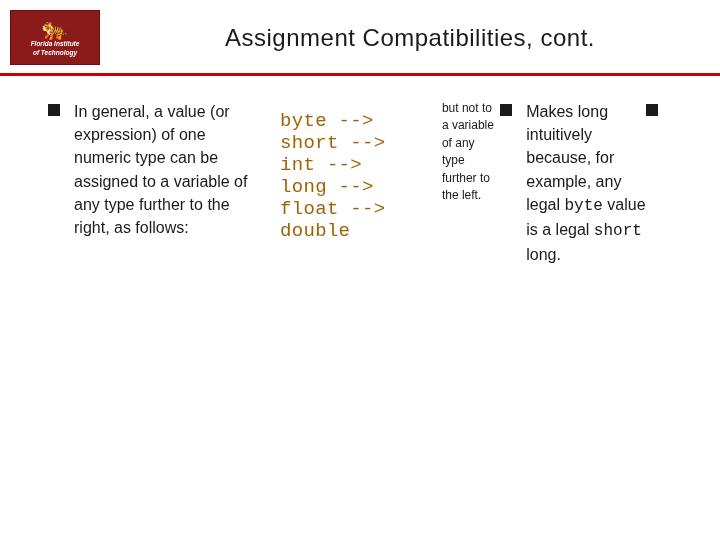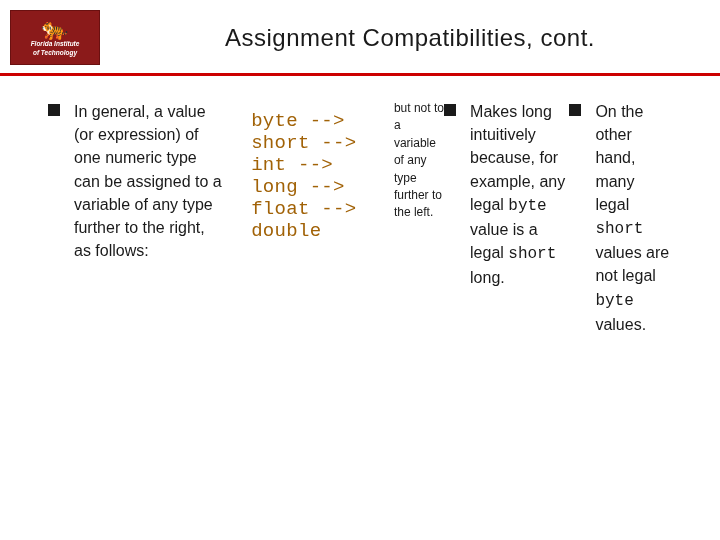--- a/index.html
+++ b/index.html
@@ -167,21 +167,18 @@
 
     <div class="bullet-item">
       <div class="bullet-square"></div>
       <div class="bullet-text">
         <span>Makes long intuitively because, for example, any legal </span><code>byte</code><span> value is a legal </span><code>short</code><span> long.</span>
       </div>
     </div>
 
     <div class="bullet-item">
       <div class="bullet-square"></div>
-      <div class="bullet-text">
-        <span>On the other hand, many legal </span><code>short</code><span> values are not legal </span><code>byte</code><span> values.</span>
-      </div>
     </div>
 
   </div>
 
 
 </div>
 
 </body></html>

